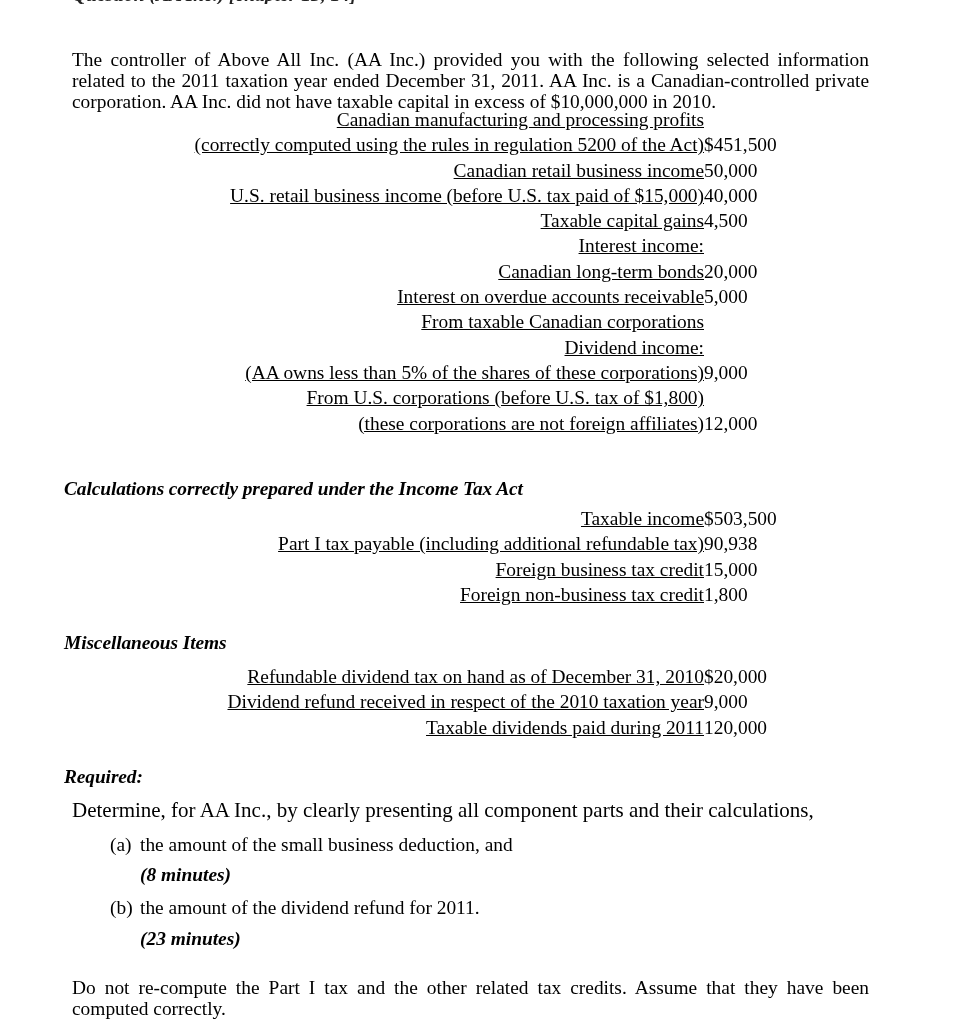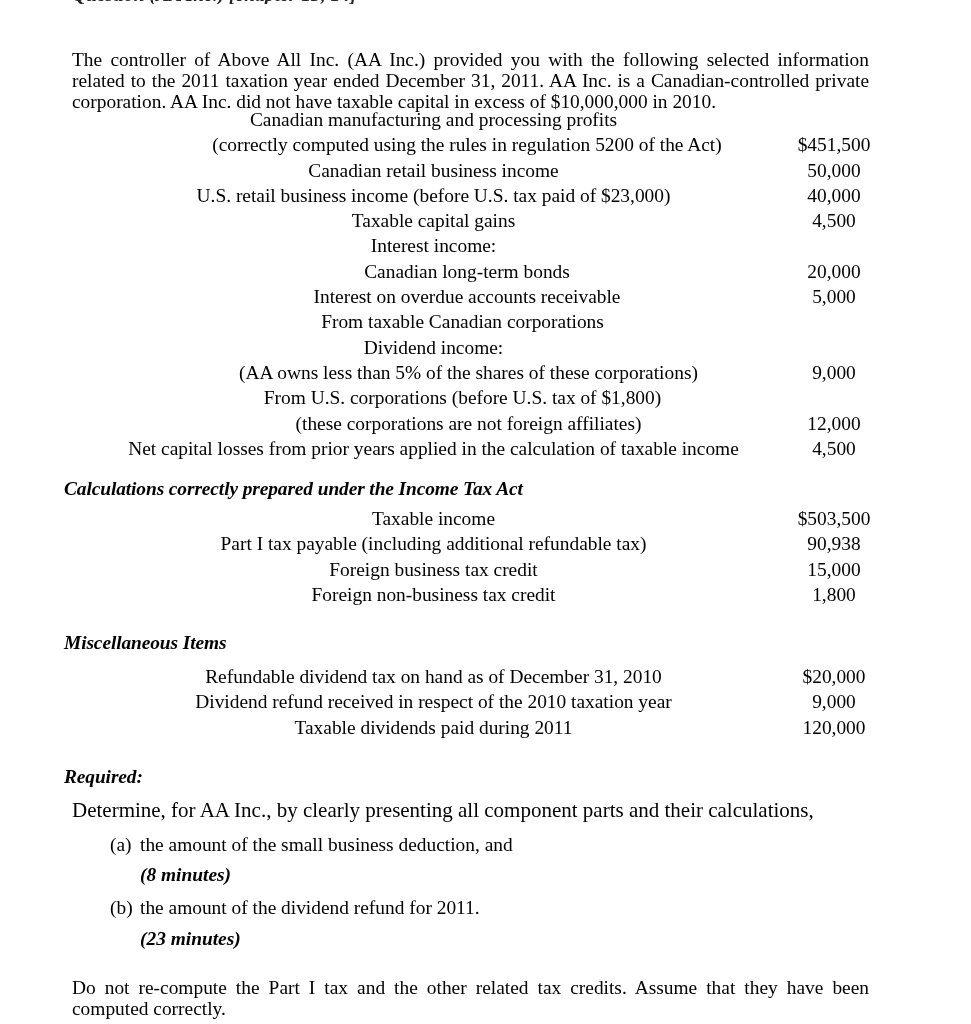--- a/index.html
+++ b/index.html
@@ -75,25 +75,25 @@
     width: 971px;
     border-collapse: collapse;
   }
   .fig-table td {
     font-size: 19.4px;
     line-height: 25.3px;
     padding: 0;
     vertical-align: baseline;
     white-space: nowrap;
   }
-  .fig-table td.label { text-align: center; }
+  .fig-table td.label { text-align: right; text-decoration: underline; }
   .fig-table td.amount {
-    text-align: center;
+    text-align: left;
     width: 150px;
-    padding-right: 62px;
+    padding-right: 117px;
   }
 
   
   .ind-0 { padding-left: 108px !important; }
   .ind-1 { padding-left: 166px !important; }
   .ind-2 { padding-left: 175px !important; }
   .ind-3 { padding-left: 178px !important; margin-top: 40px; }
 
   #table-selected-info  { top: 107px; }
   #table-calculations   { top: 506px; }
@@ -148,21 +148,21 @@
         </tr>
         <tr>
           <td class="label ind-2">(correctly computed using the rules in regulation 5200 of the Act)</td>
           <td class="amount">$451,500</td>
         </tr>
         <tr>
           <td class="label ind-0">Canadian retail business income</td>
           <td class="amount">50,000</td>
         </tr>
         <tr>
-          <td class="label ind-0">U.S. retail business income (before U.S. tax paid of $23,000)</td>
+          <td class="label ind-0">U.S. retail business income (before U.S. tax paid of $15,000)</td>
           <td class="amount">40,000</td>
         </tr>
         <tr>
           <td class="label ind-0">Taxable capital gains</td>
           <td class="amount">4,500</td>
         </tr>
         <tr>
           <td class="label ind-0">Interest income:</td>
           <td class="amount"></td>
         </tr>
@@ -186,24 +186,20 @@
           <td class="label ind-3">(AA owns less than 5% of the shares of these corporations)</td>
           <td class="amount">9,000</td>
         </tr>
         <tr>
           <td class="label ind-1">From U.S. corporations (before U.S. tax of $1,800)</td>
           <td class="amount"></td>
         </tr>
         <tr>
           <td class="label ind-3">(these corporations are not foreign affiliates)</td>
           <td class="amount">12,000</td>
-        </tr>
-        <tr>
-          <td class="label ind-0">Net capital losses from prior years applied in the calculation of taxable income</td>
-          <td class="amount">4,500</td>
         </tr>
       </tbody>
   </table>
 
   <div class="section-heading" id="heading-calculations">Calculations correctly prepared under the Income Tax Act</div>
 
   <table class="fig-table" id="table-calculations">
     <tbody>
         <tr>
           <td class="label ind-0">Taxable income</td>

